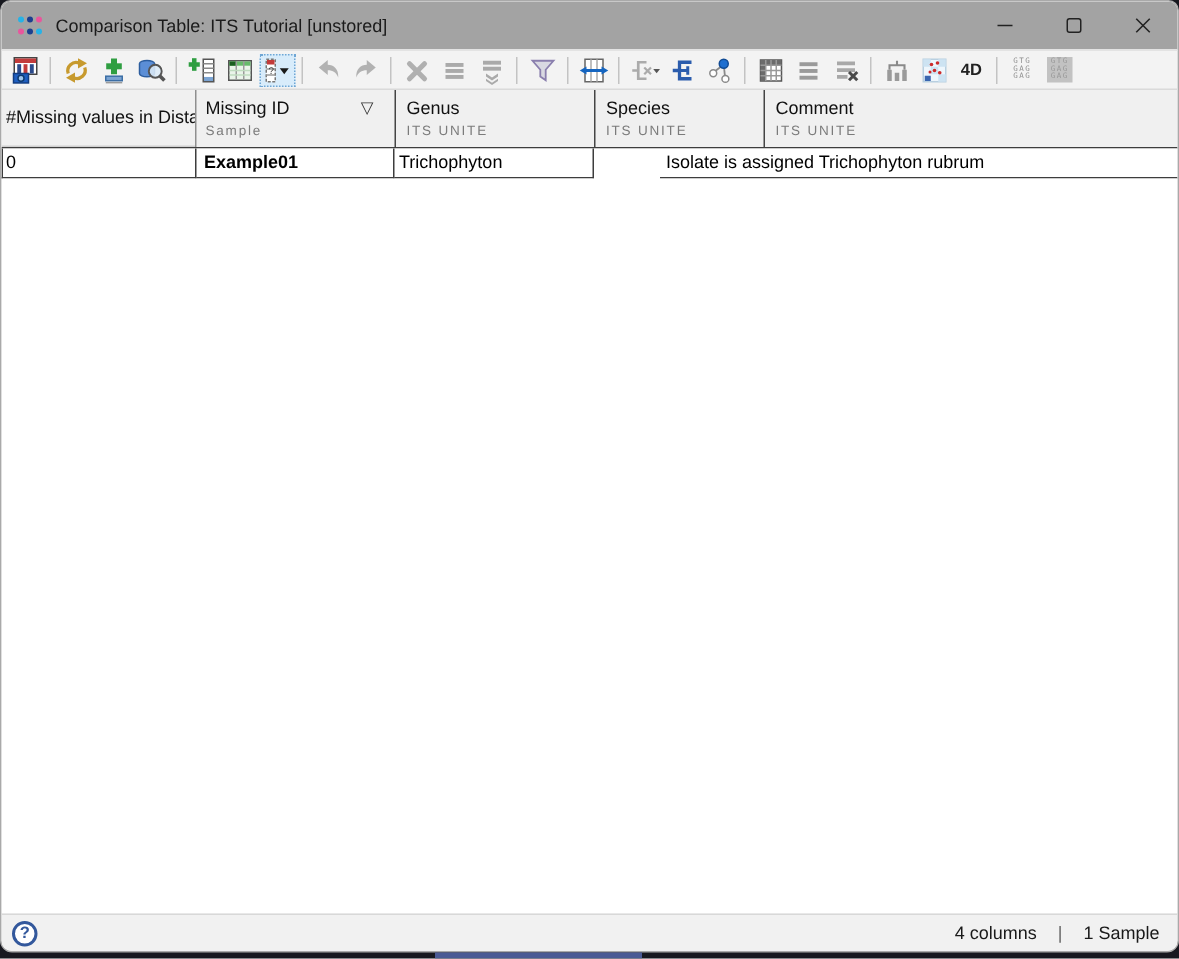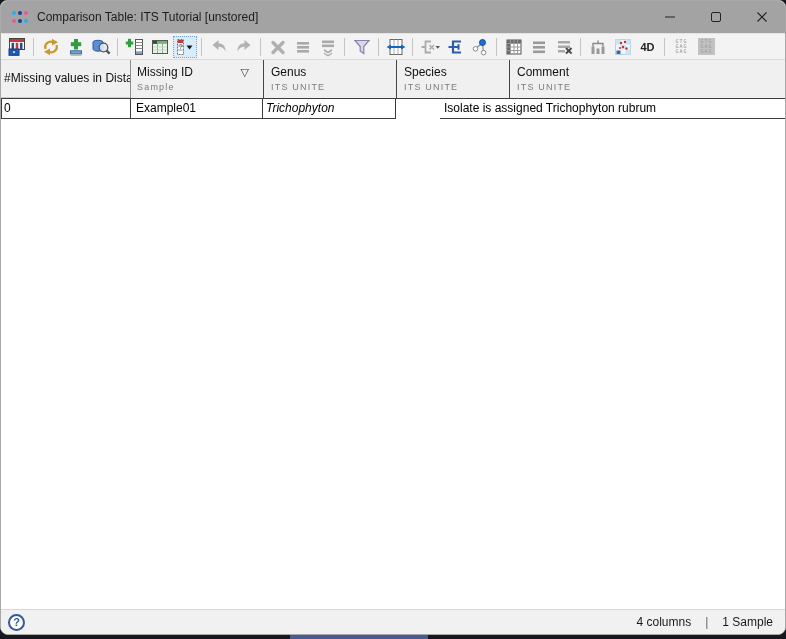--- a/index.html
+++ b/index.html
@@ -49,22 +49,22 @@
   .hc3{width:133px;border-left:1px solid #454545;padding:5px 0 0 7px;}
   .hc4{width:113px;border-left:1px solid #454545;padding:5px 0 0 7px;}
   .hc5{flex:1;border-left:1px solid #454545;padding:5px 0 0 7px;}
   .hc-title{font-size:12px;color:#111;line-height:14px;white-space:nowrap;display:flex;}
   .hc-sub{font-size:9px;color:#7b7b7b;letter-spacing:1.2px;margin-top:3px;white-space:nowrap;}
   .sort-glyph{margin-left:auto;margin-right:14px;font-size:11px;color:#333;line-height:14px;}
   .grid-row{height:20px;display:flex;background:#fff;flex:0 0 auto;}
   .dc{box-sizing:border-box;font-size:12px;color:#000;line-height:19px;white-space:nowrap;overflow:hidden;
     border-right:1px solid #3d3d3d;border-bottom:1px solid #3d3d3d;padding-left:3px;}
   .dc1{width:130px;border-left:1px solid #3d3d3d;padding-left:2px;}
-  .dc2{width:132px;font-weight:normal;padding-left:5px;}
-  .dc3{width:133px;font-style:italic;}
+  .dc2{width:132px;font-weight:bold;padding-left:5px;}
+  .dc3{width:133px;}
   .dc4{width:113px;}
   .dc5{flex:1;border-right:0;padding-left:4px;margin-left:44px;}
   .canvas{flex:1;background:#ffffff;}
   
   .statusbar{height:24px;background:#f1f1f1;border-top:1px solid #d8d8d8;display:flex;align-items:center;flex:0 0 auto;}
   .help{width:17px;height:17px;border-radius:50%;border:2px solid #33589c;background:#fff;color:#33589c;
     display:flex;align-items:center;justify-content:center;font-size:11px;font-weight:bold;margin-left:7px;box-sizing:border-box;}
   .sb-right{margin-left:auto;margin-right:12px;font-size:12px;color:#1a1a1a;display:flex;gap:14px;align-items:center;}
   .sb-sep{color:#666;}
   

